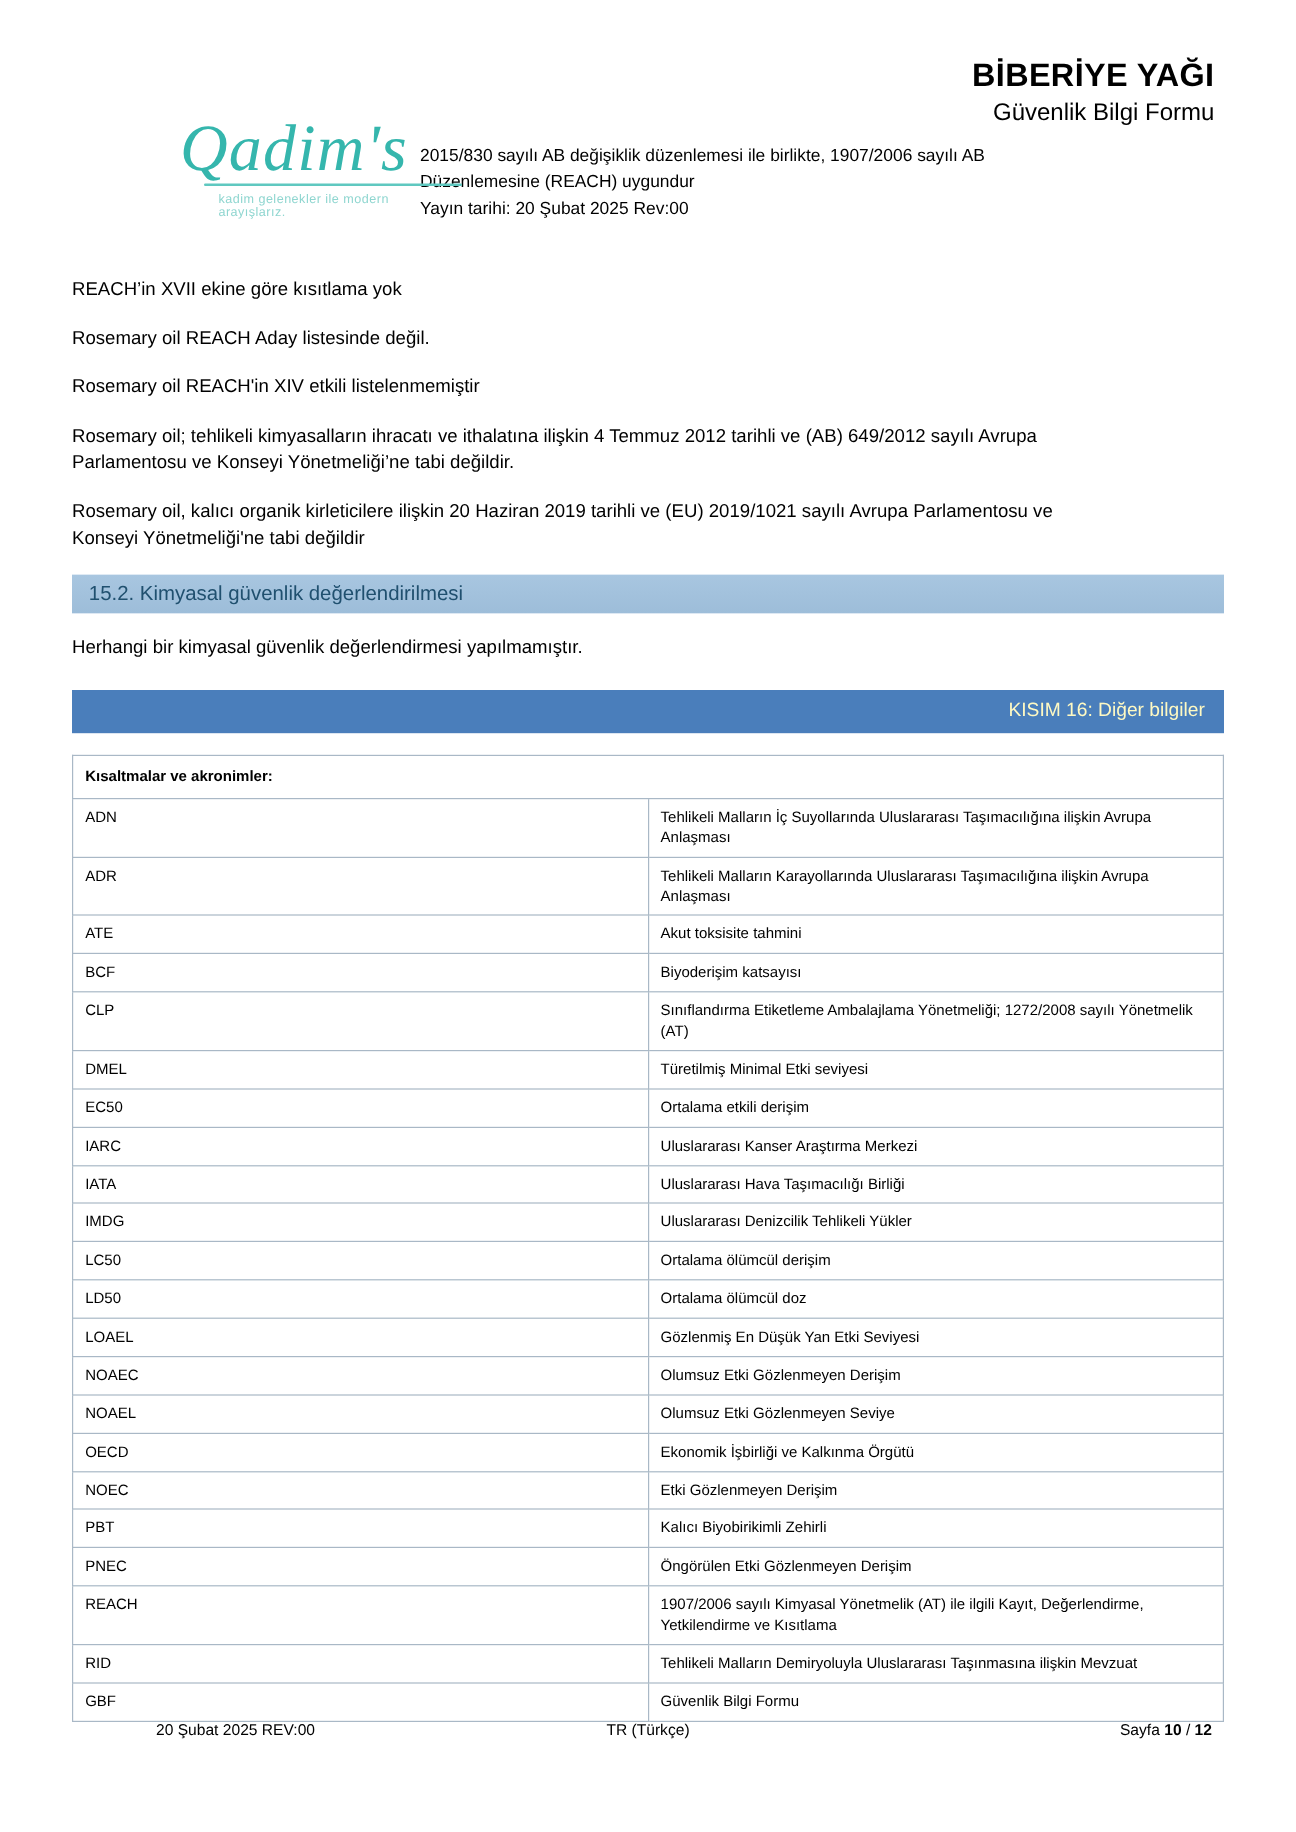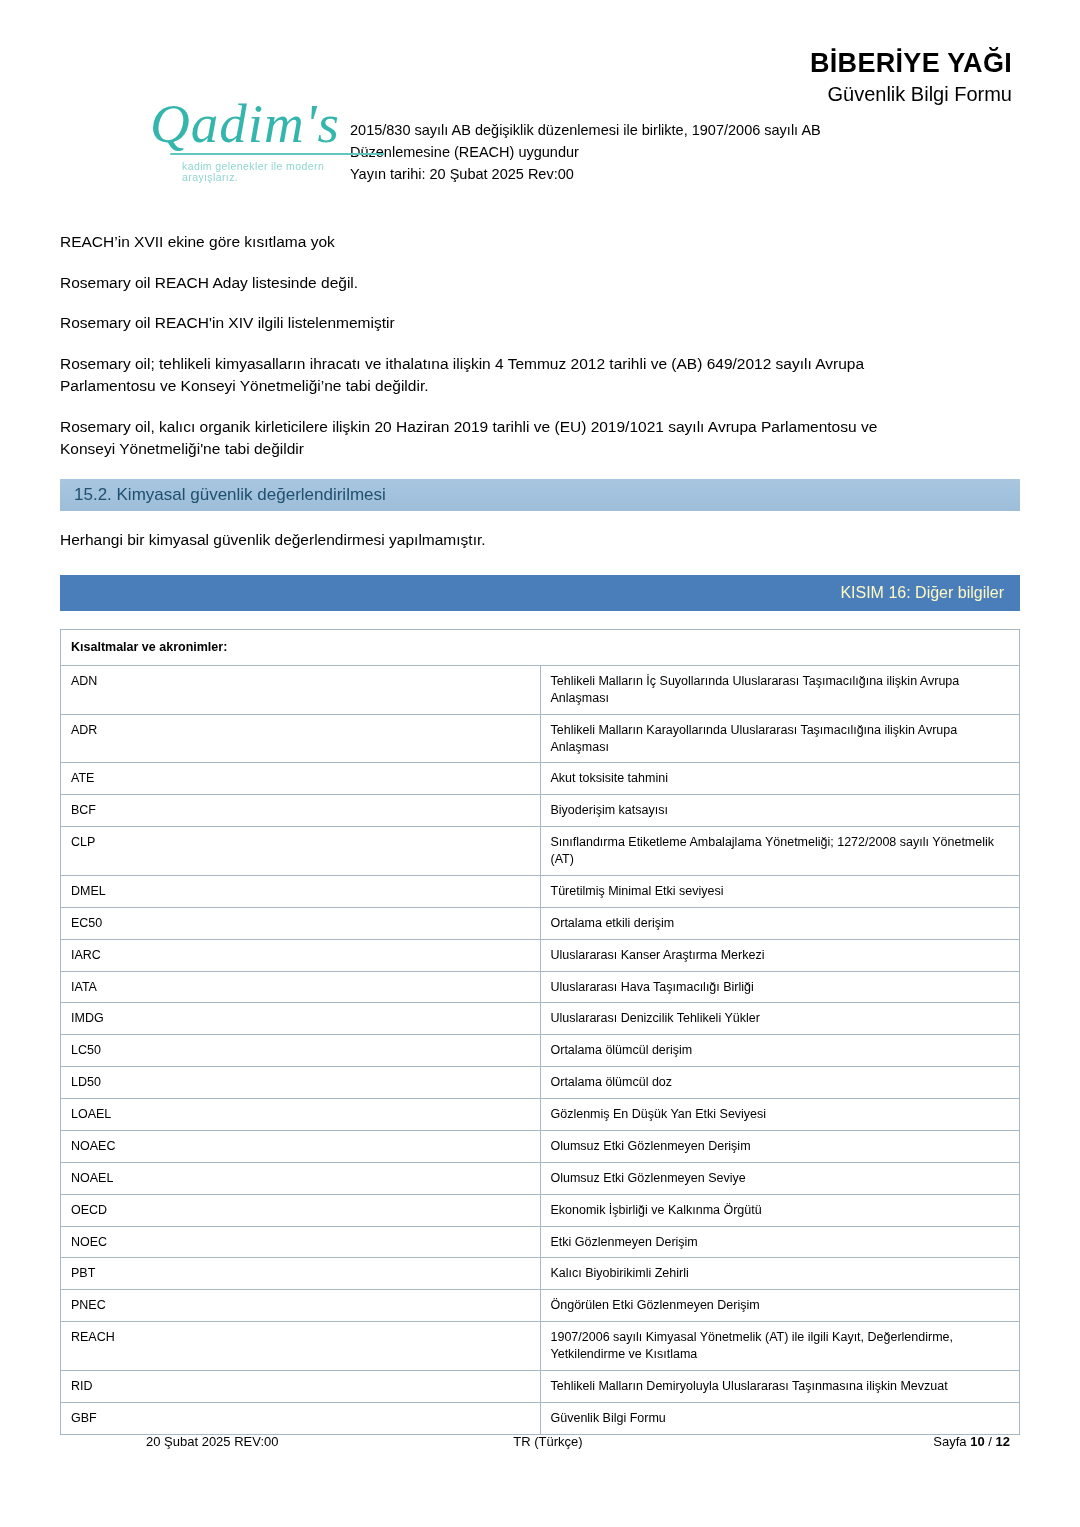--- a/index.html
+++ b/index.html
@@ -142,21 +142,21 @@
     font-size: 12.5px;
     padding: 9px 10px;
   }
   table.abbrev td.key {
     width: 240px;
   }
 
   
   .footer {
     position: absolute;
-    left: 76px;
+    left: 60px;
     right: 60px;
     bottom: 78px;
     display: flex;
     font-size: 13px;
   }
   .footer .f-left { width: 33%; padding-left: 70px; box-sizing: border-box;}
   .footer .f-center { width: 34%; text-align: center; }
   .footer .f-right { width: 33%; text-align: right; padding-right: 10px; box-sizing: border-box;}
   .footer b { font-weight: bold; }
 </style>
@@ -178,21 +178,21 @@
       <div class="doc-subtitle">Güvenlik Bilgi Formu</div>
       <div class="header-meta">2015/830 sayılı AB değişiklik düzenlemesi ile birlikte, 1907/2006 sayılı AB Düzenlemesine (REACH) uygundur</div>
       <div class="header-meta">Yayın tarihi: 20 Şubat 2025  Rev:00</div>
     </div>
   </div>
 
   <div class="content" style="margin-top:46px;">
 
     <p class="para">REACH’in XVII ekine göre kısıtlama yok</p>
     <p class="para">Rosemary oil REACH Aday listesinde değil.</p>
-    <p class="para">Rosemary oil REACH'in XIV ilgili listelenmemiştir</p>
+    <p class="para">Rosemary oil REACH'in XIV etkili listelenmemiştir</p>
     <p class="para">Rosemary oil; tehlikeli kimyasalların ihracatı ve ithalatına ilişkin 4 Temmuz 2012 tarihli ve (AB) 649/2012 sayılı Avrupa Parlamentosu ve Konseyi Yönetmeliği’ne tabi değildir.</p>
     <p class="para">Rosemary oil, kalıcı organik kirleticilere ilişkin 20 Haziran 2019 tarihli ve (EU) 2019/1021 sayılı Avrupa Parlamentosu ve Konseyi Yönetmeliği'ne tabi değildir</p>
 
     <div class="subsection-bar">15.2. Kimyasal güvenlik değerlendirilmesi</div>
 
     <p class="para">Herhangi bir kimyasal güvenlik değerlendirmesi yapılmamıştır.</p>
 
     <div class="section-bar">KISIM 16: Diğer bilgiler</div>
 
     <table class="abbrev">

